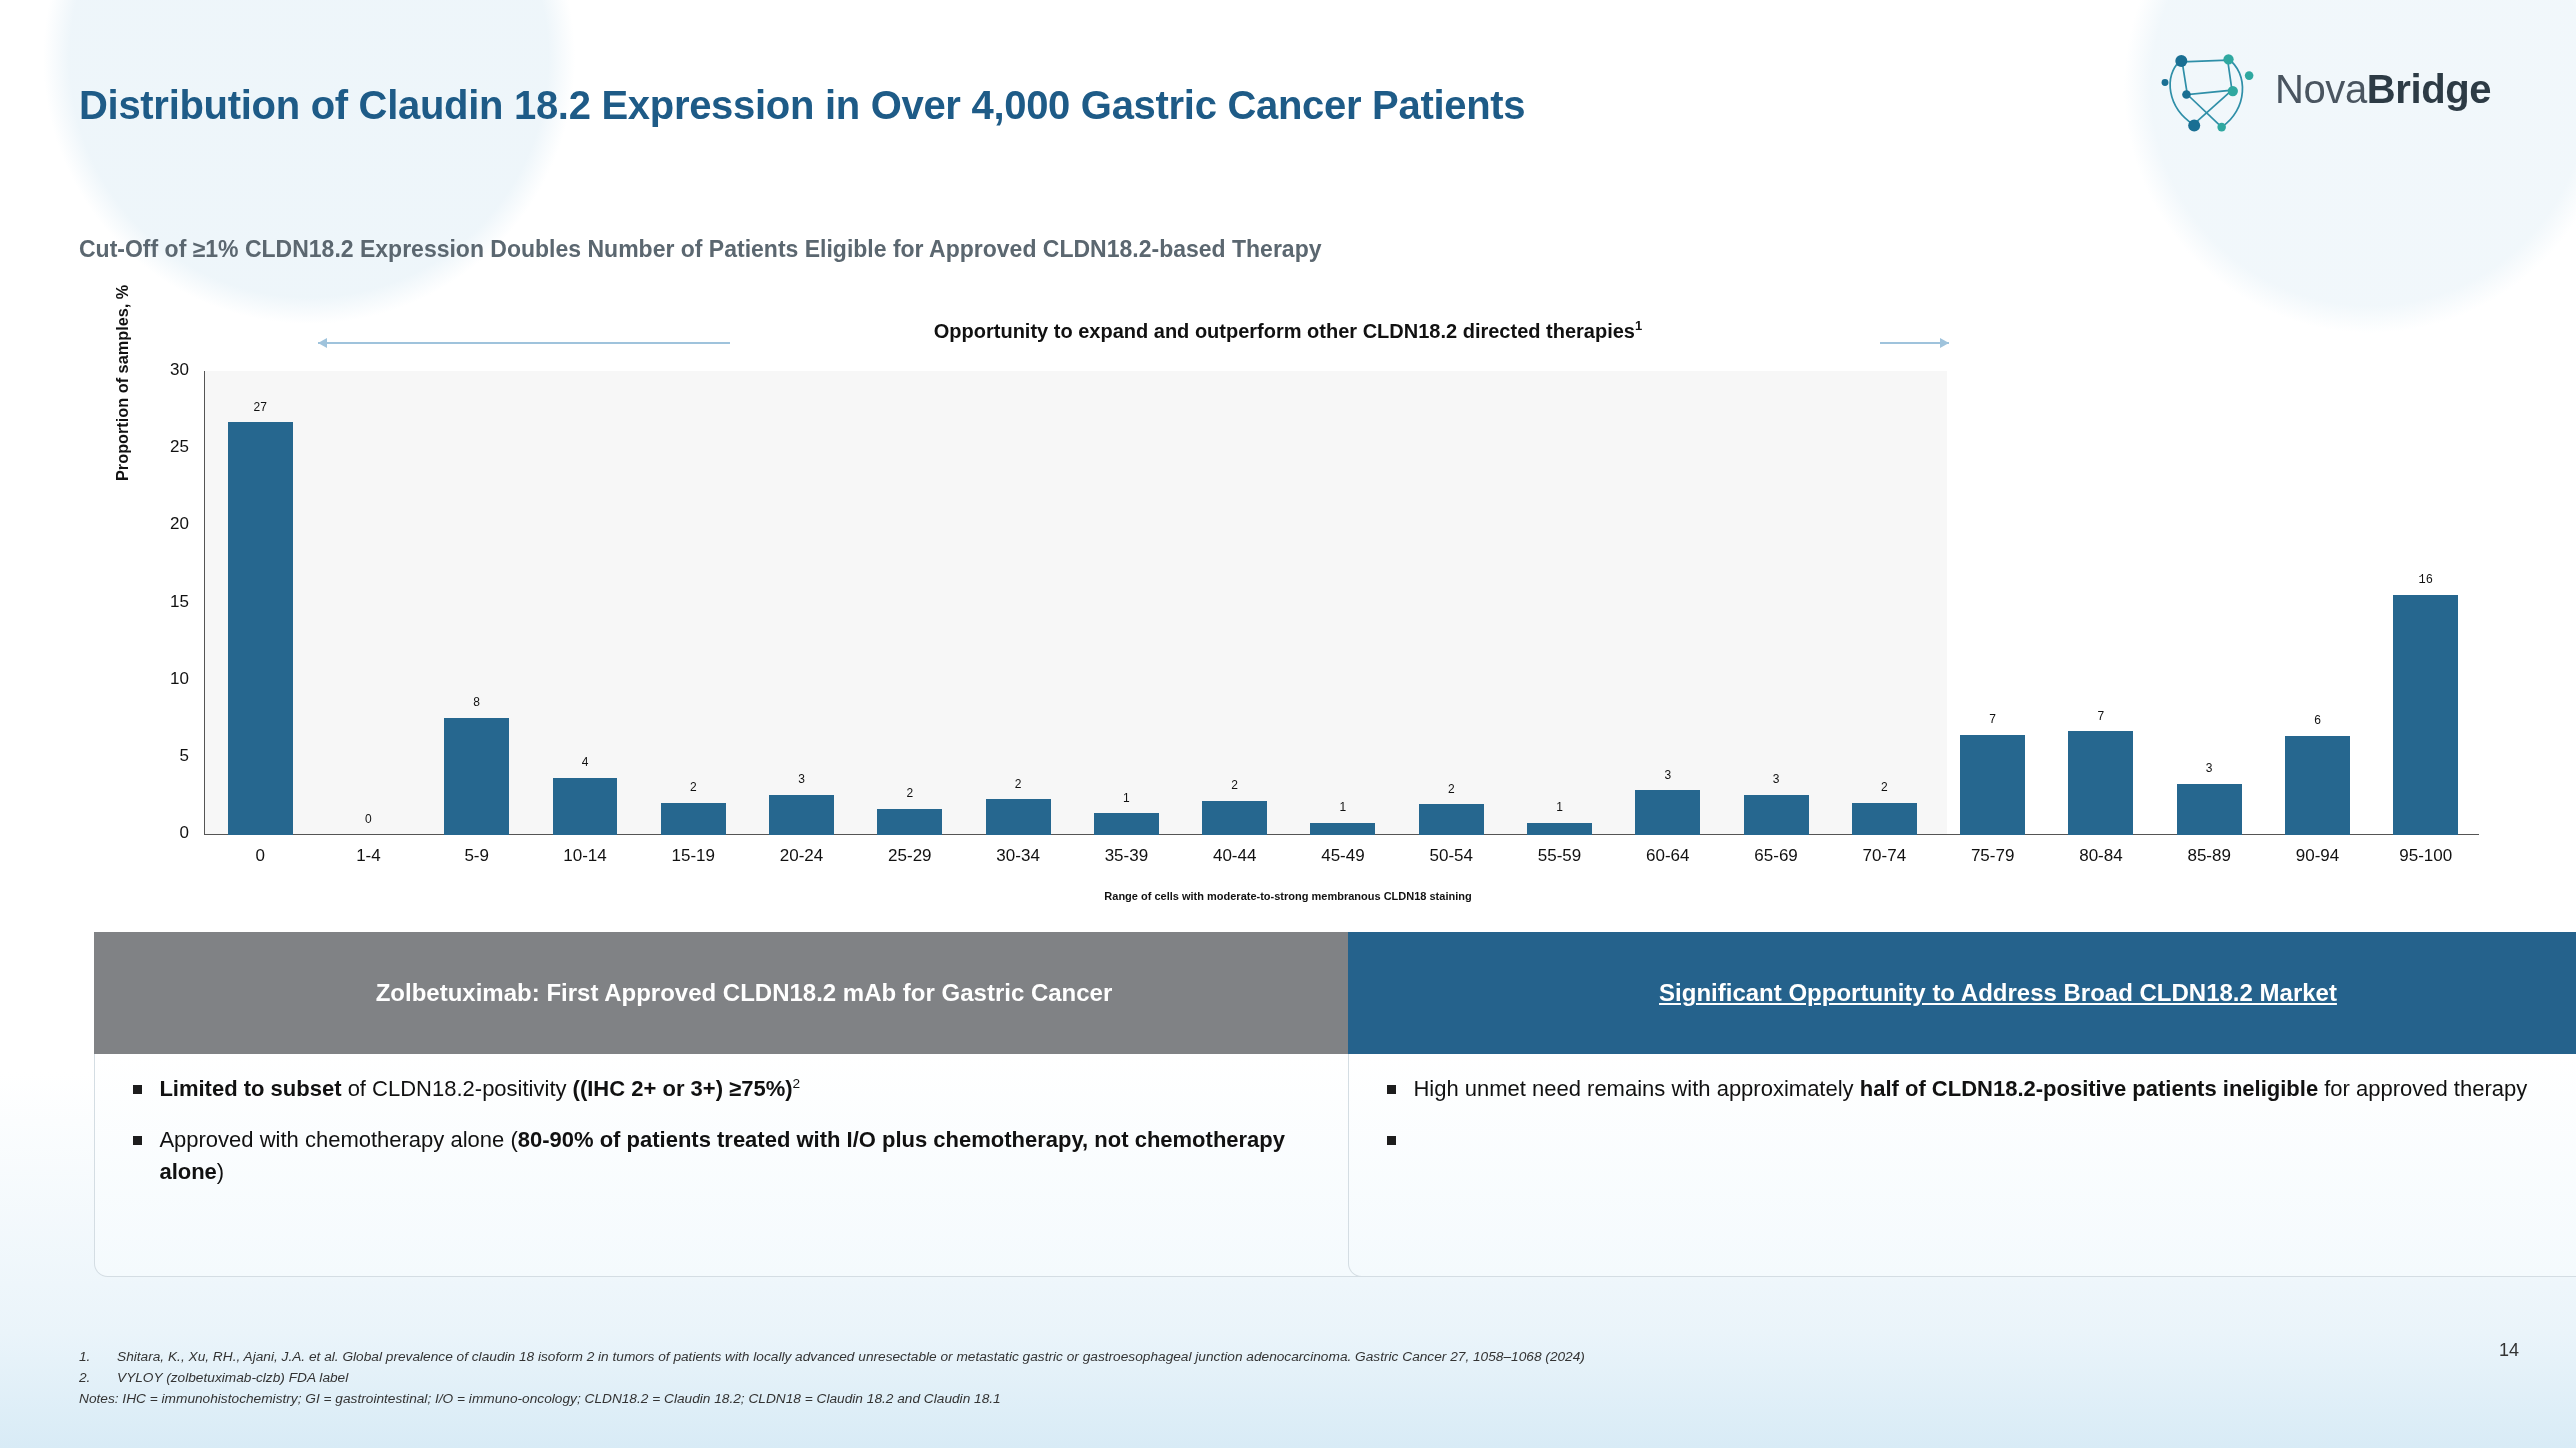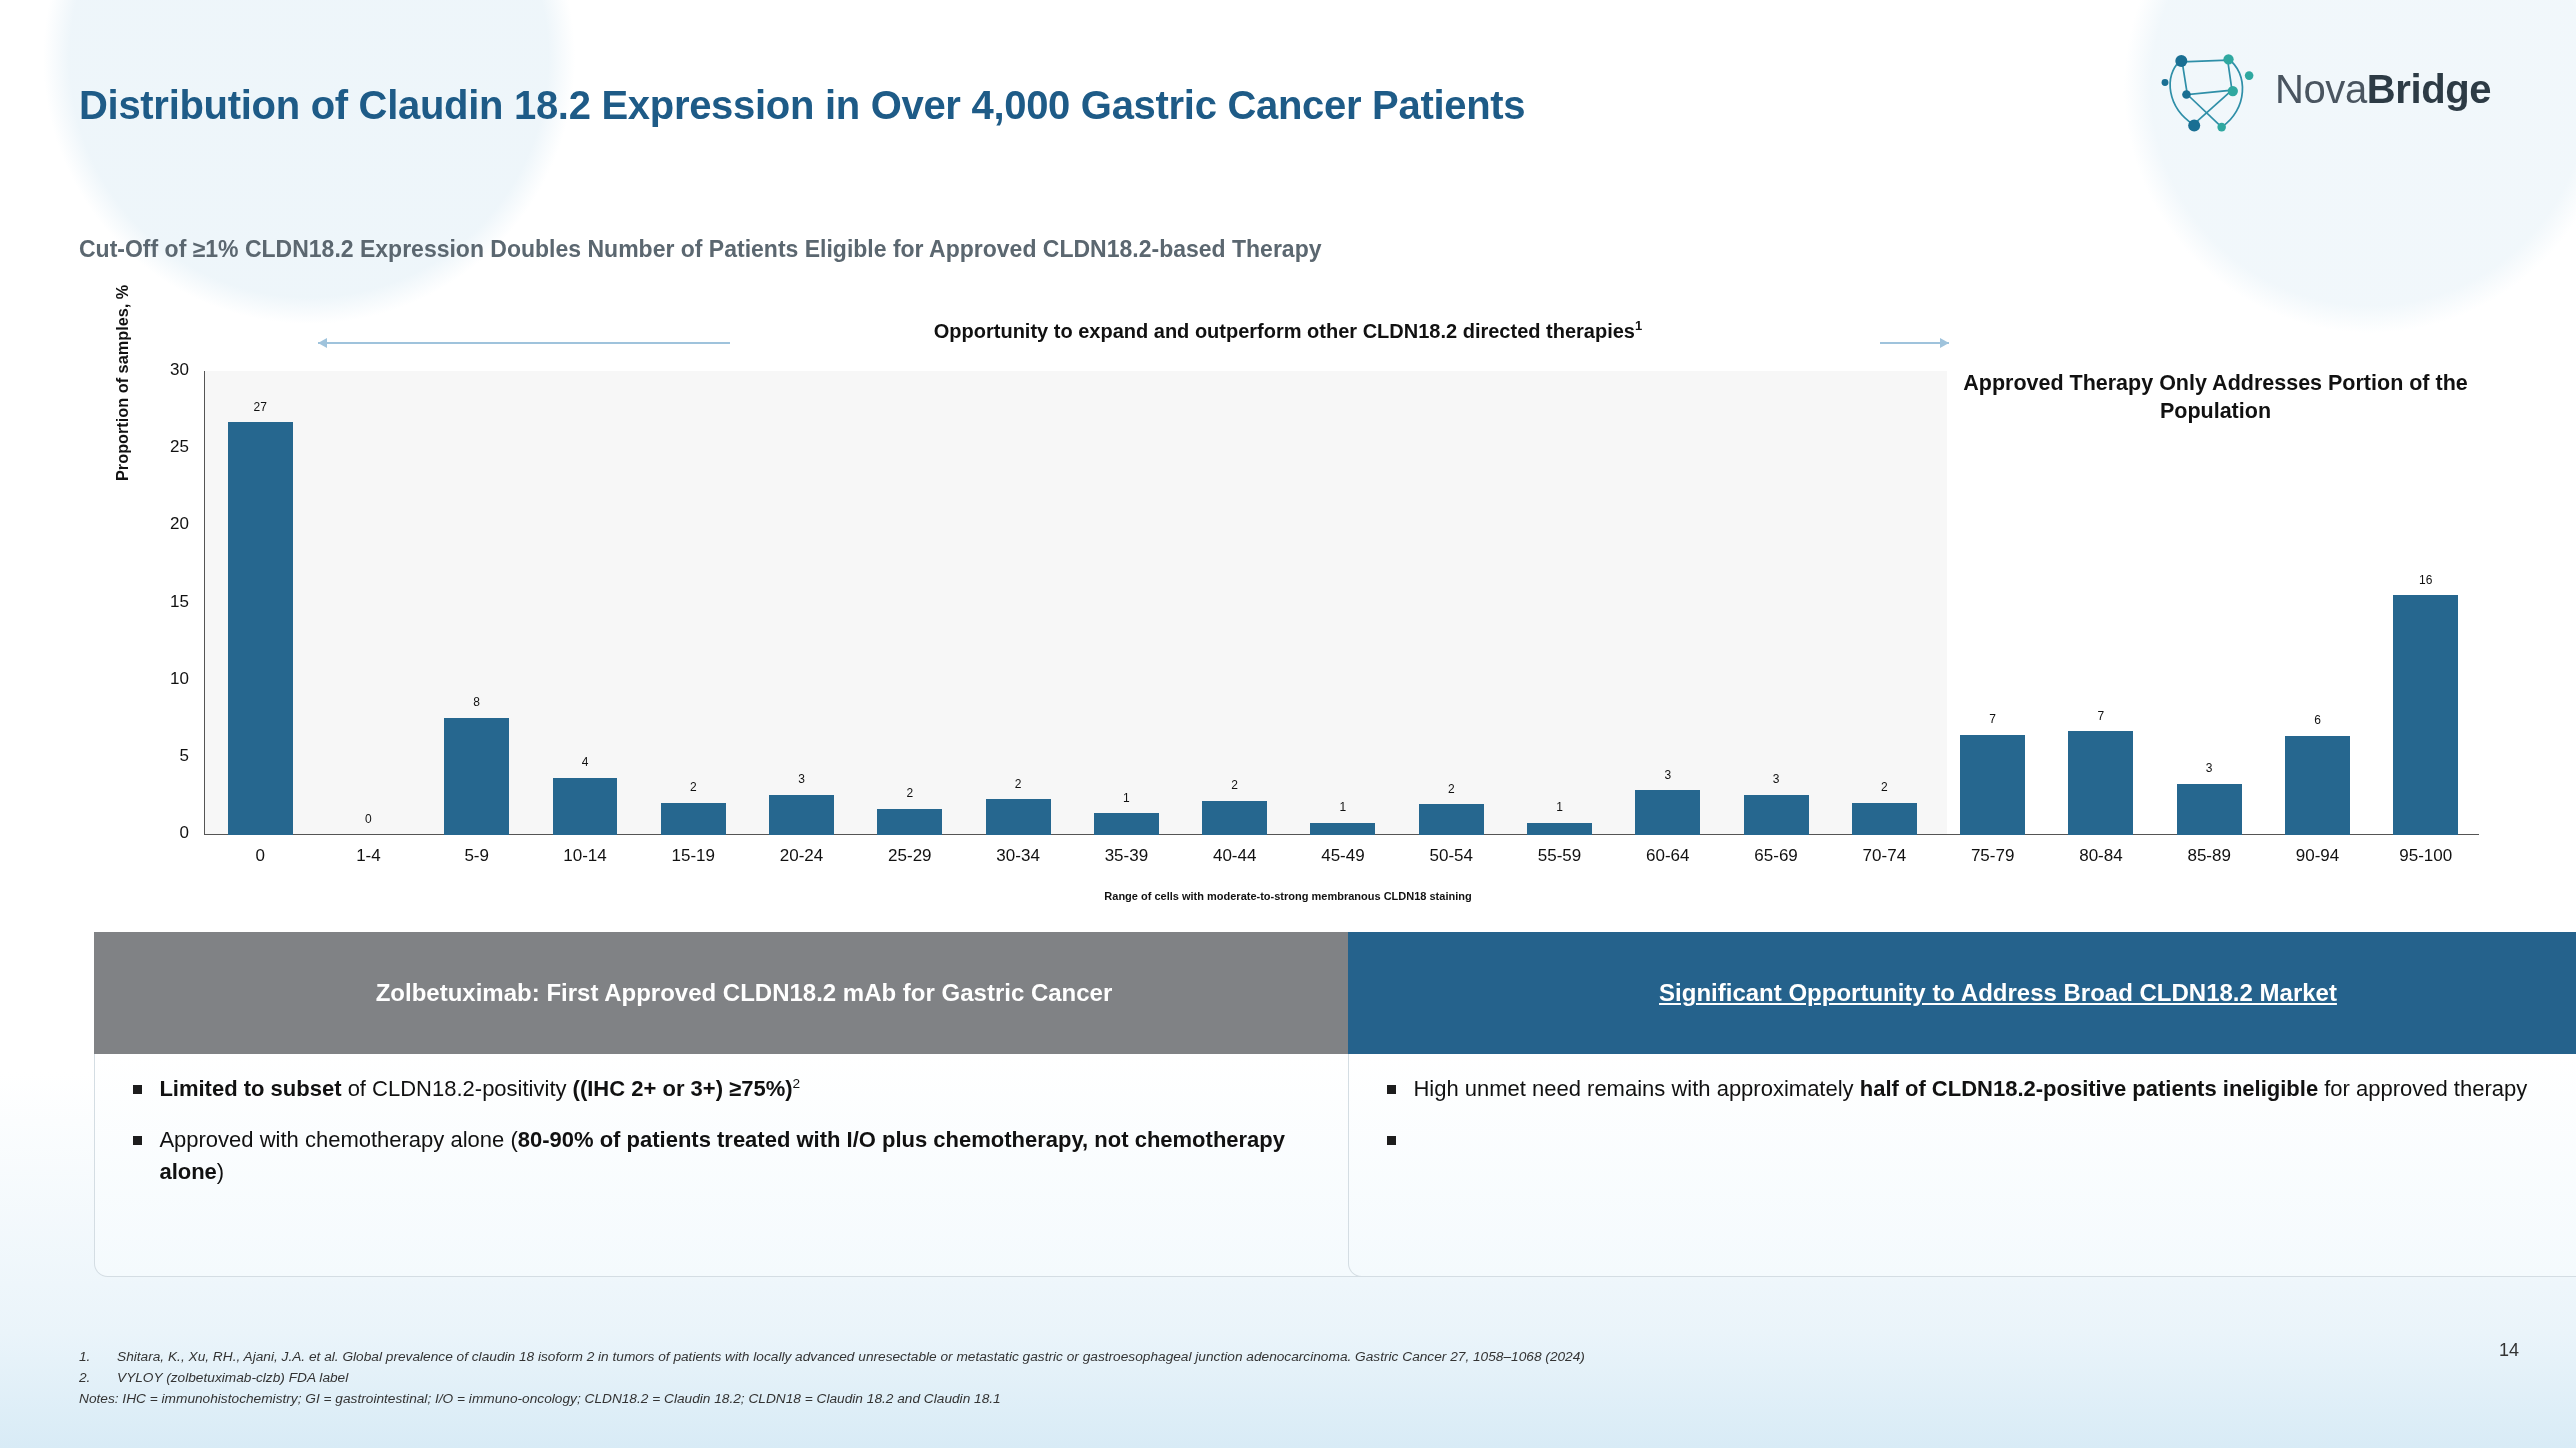--- a/index.html
+++ b/index.html
@@ -284,21 +284,21 @@
       </div>
       <div class="barcell">
         <div class="barval" style="bottom: 60px;">3</div>
         <div class="bar" style="height: 51px; background: rgb(38, 103, 143);"></div>
       </div>
       <div class="barcell">
         <div class="barval" style="bottom: 108px;">6</div>
         <div class="bar" style="height: 99px; background: rgb(38, 103, 143);"></div>
       </div>
       <div class="barcell">
-        <div class="barval" style="bottom: 248px;">16</div>
+        <div class="barval" style="bottom: 248px; font-family: Liberation Mono, monospace;">16</div>
         <div class="bar" style="height: 240px; background: rgb(38, 103, 143);"></div>
       </div>
     </div>
   <div class="xticks" id="xticks">
       <div class="xtick">0</div>
       <div class="xtick">1-4</div>
       <div class="xtick">5-9</div>
       <div class="xtick">10-14</div>
       <div class="xtick">15-19</div>
       <div class="xtick">20-24</div>
@@ -312,21 +312,20 @@
       <div class="xtick">60-64</div>
       <div class="xtick">65-69</div>
       <div class="xtick">70-74</div>
       <div class="xtick">75-79</div>
       <div class="xtick">80-84</div>
       <div class="xtick">85-89</div>
       <div class="xtick">90-94</div>
       <div class="xtick">95-100</div>
     </div>
   <div class="xlabel">Range of cells with moderate-to-strong membranous CLDN18 staining</div>
-  <div class="callout">Approved Therapy Only Addresses Portion of the Population</div>
 
   <div class="panel left">
     <div class="panel-head">Zolbetuximab: First Approved CLDN18.2 mAb for Gastric Cancer</div>
     <div class="panel-body" id="panel0">
         <div class="bullet">
           <span class="sq"></span>
           <span><b>Limited to subset</b><span> of CLDN18.2-positivity </span><b>((IHC 2+ or 3+) ≥75%)</b><sup class="sup">2</sup></span>
         </div>
         <div class="bullet">
           <span class="sq"></span>

